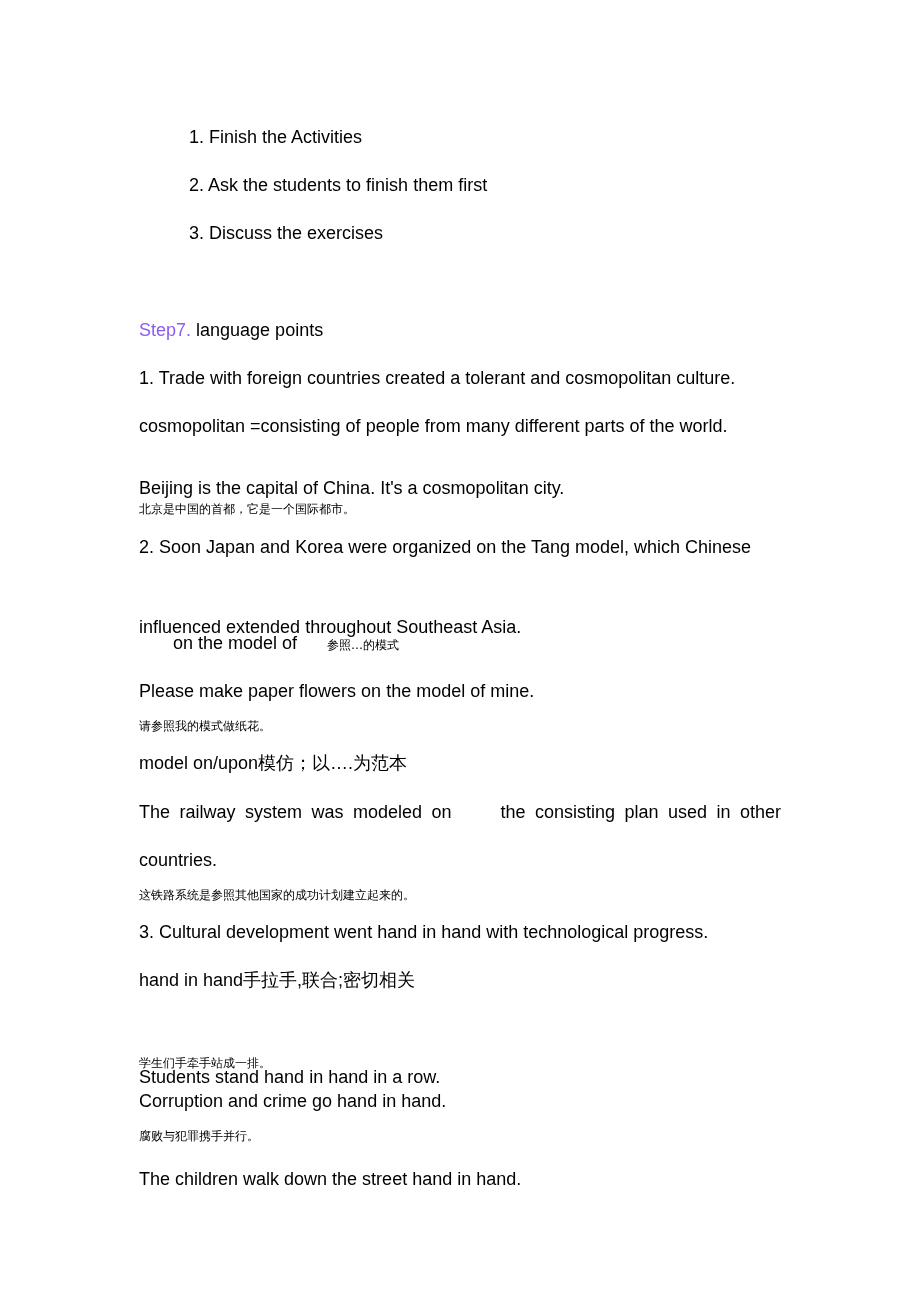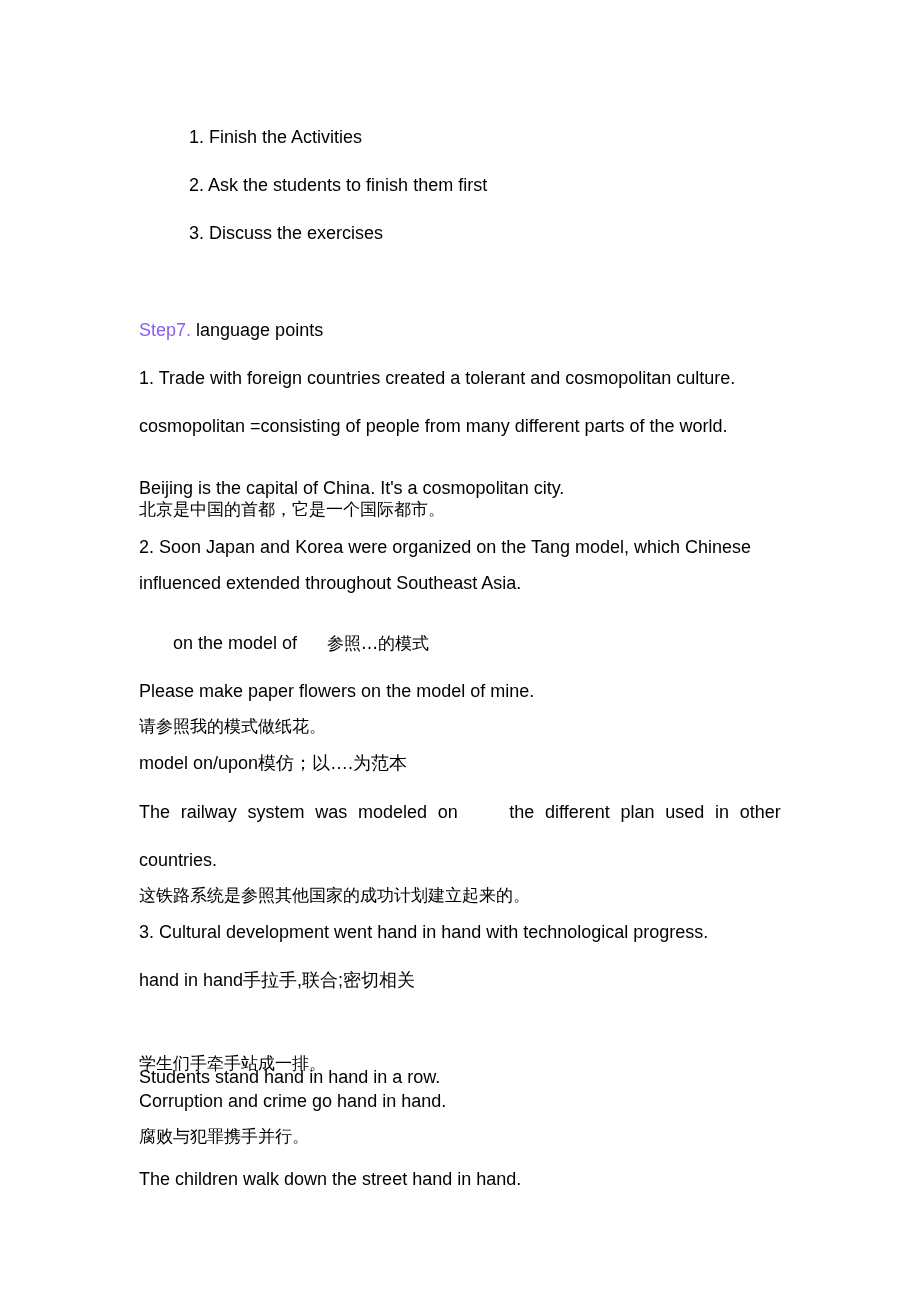--- a/index.html
+++ b/index.html
@@ -17,21 +17,21 @@
       font-size: 18px;
     }
     .line {
       position: absolute;
       left: 139px;
       white-space: nowrap;
       line-height: 22px;
       font-size: 18px;
     }
     .indent { left: 189px; }
-    .cn { font-family: "DejaVu Sans", sans-serif; font-size: 17px; }
+    .cn { font-family: "DejaVu Sans", sans-serif; font-size: 12px; }
     .step { color: #8b5cf6; }
     .justify {
       width: 642px;
       display: flex;
       justify-content: space-between;
     }
     .gap { display: inline-block; width: 30px; }
   </style>
 </head>
 <body>
@@ -43,35 +43,35 @@
   <div class="line indent" style="top:222px;">3. Discuss the exercises</div>
 
   <div class="line" style="top:319px;"><span class="step">Step7.</span><span> language points</span></div>
 
   <div class="line" style="top:367px;">1. Trade with foreign countries created a tolerant and cosmopolitan culture.</div>
   <div class="line" style="top:415px;">cosmopolitan =consisting of people from many different parts of the world.</div>
   <div class="line" style="top:477px;">Beijing is the capital of China. It's a cosmopolitan city.</div>
   <div class="line cn" style="top:498px;">北京是中国的首都，它是一个国际都市。</div>
 
   <div class="line" style="top:536px;">2. Soon Japan and Korea were organized on the Tang model, which Chinese</div>
-  <div class="line" style="top:572px;">influenced extended throughout Southeast Asia.</div>
+  <div class="line" style="top:616px;">influenced extended throughout Southeast Asia.</div>
   <div class="line" style="top:632px;margin-left:34px;"><span>on the model of</span><span class="gap"></span><span class="cn">参照…的模式</span></div>
   <div class="line" style="top:680px;">Please make paper flowers on the model of mine.</div>
   <div class="line cn" style="top:715px;">请参照我的模式做纸花。</div>
   <div class="line" style="top:752px;">model on/upon模仿；以….为范本</div>
   <div class="line justify" style="top:801px;text-align:right;">
     <span>The</span>
     <span>railway</span>
     <span>system</span>
     <span>was</span>
     <span>modeled</span>
     <span>on</span>
     <span class="gap"></span>
     <span>the</span>
-    <span>different</span>
+    <span>consisting</span>
     <span>plan</span>
     <span>used</span>
     <span>in</span>
     <span>other</span>
   </div>
   <div class="line" style="top:849px;">countries.</div>
   <div class="line cn" style="top:884px;">这铁路系统是参照其他国家的成功计划建立起来的。</div>
 
   <div class="line" style="top:921px;">3. Cultural development went hand in hand with technological progress.</div>
   <div class="line" style="top:969px;">hand in hand手拉手,联合;密切相关</div>

